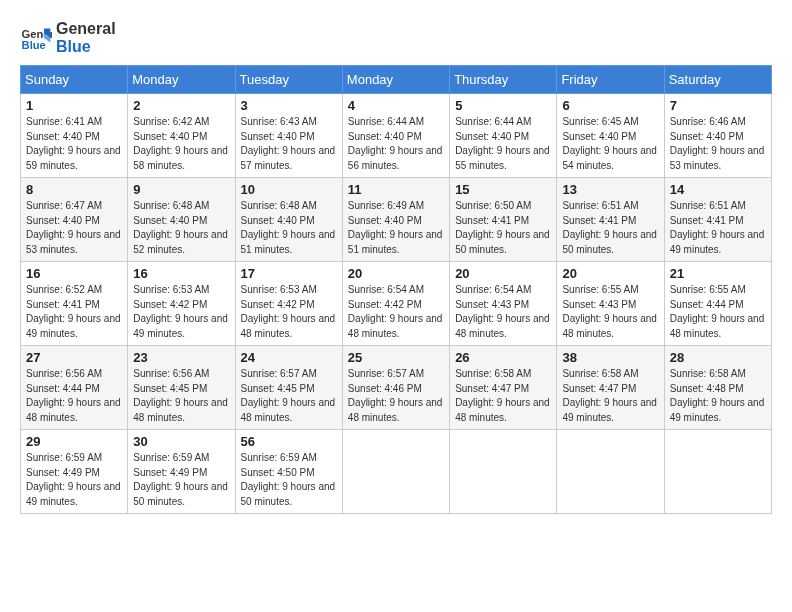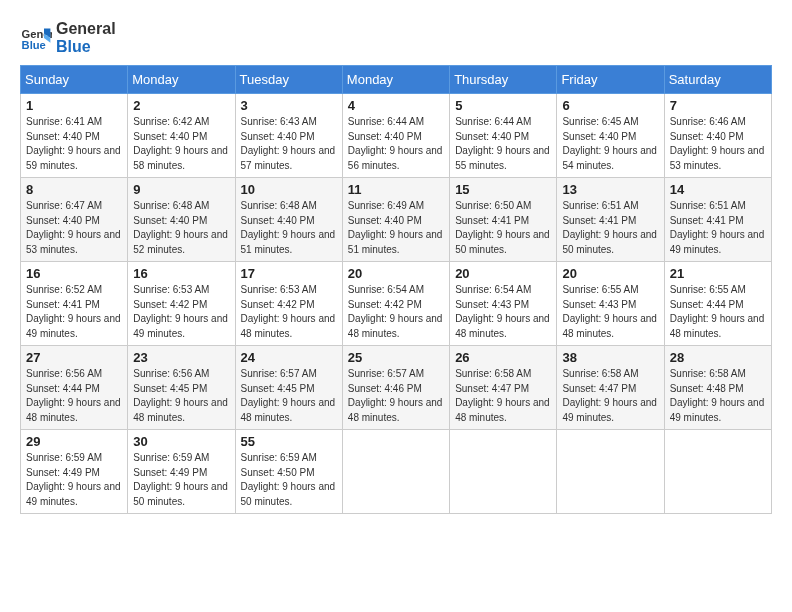--- a/index.html
+++ b/index.html
@@ -237,21 +237,21 @@
       <tr>
         <td>
           <span class="day-num">29</span>
           <div class="day-info">Sunrise: 6:59 AM<br>Sunset: 4:49 PM<br>Daylight: 9 hours and 49 minutes.</div>
         </td>
         <td>
           <span class="day-num">30</span>
           <div class="day-info">Sunrise: 6:59 AM<br>Sunset: 4:49 PM<br>Daylight: 9 hours and 50 minutes.</div>
         </td>
         <td>
-          <span class="day-num">55</span>
+          <span class="day-num">56</span>
           <div class="day-info">Sunrise: 6:59 AM<br>Sunset: 4:50 PM<br>Daylight: 9 hours and 50 minutes.</div>
         </td>
         <td class="empty-cell"></td>
         <td class="empty-cell"></td>
         <td class="empty-cell"></td>
         <td class="empty-cell"></td>
       </tr>
     </tbody>
 </table>
 

